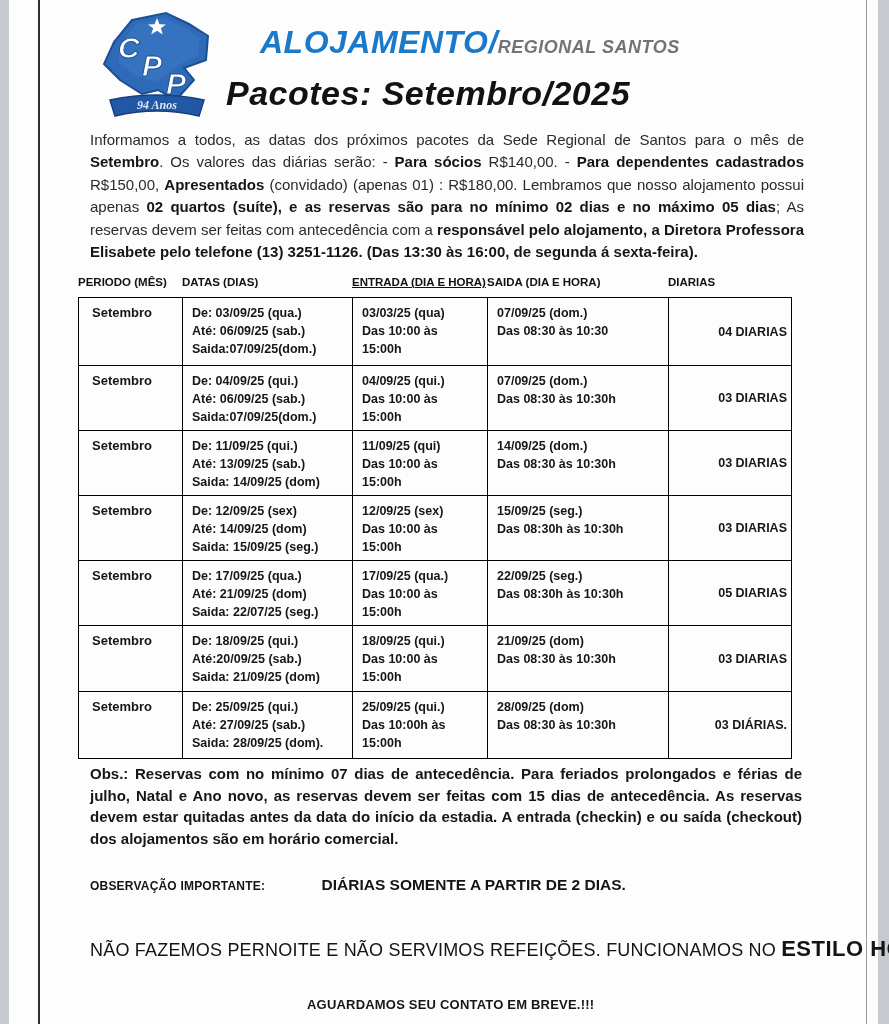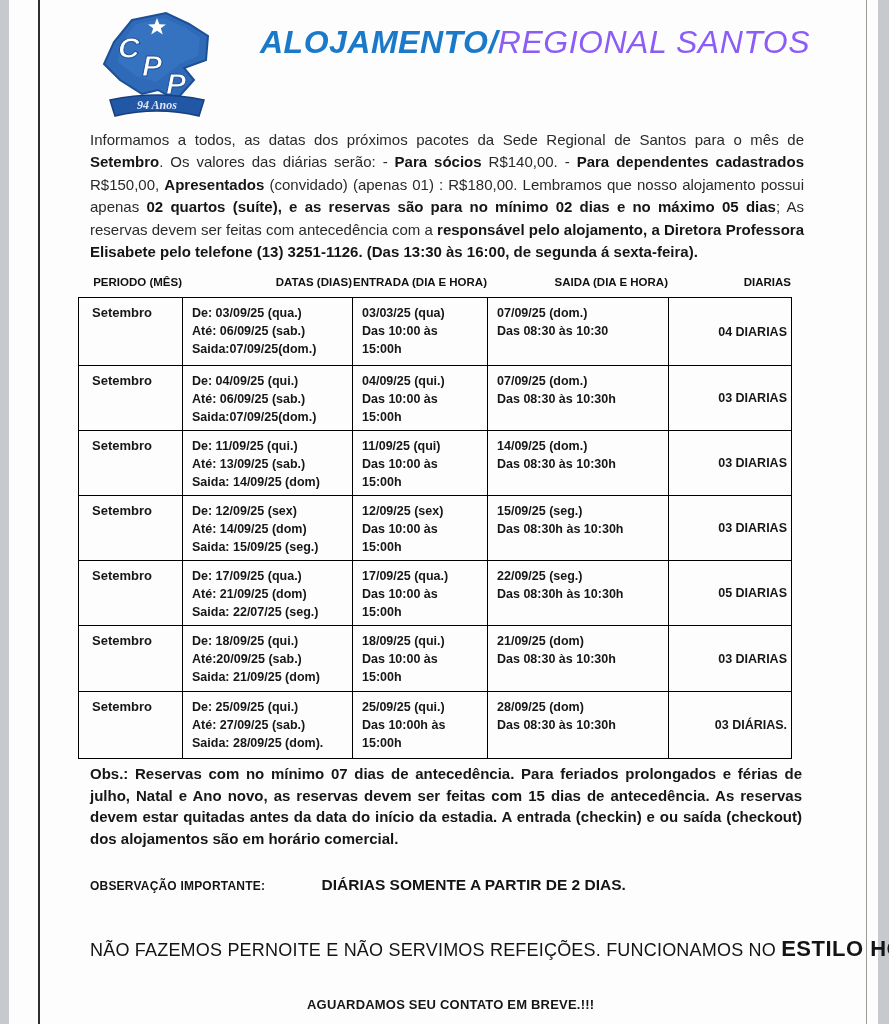--- a/index.html
+++ b/index.html
@@ -16,34 +16,34 @@
   
   .edge-strip-left  { position:absolute; left:0; top:0; width:9px; height:1024px; background:#c6c9cd; }
   .edge-strip-right { position:absolute; right:0; top:0; width:11px; height:1024px; background:#c6c9cd; }
   .page-line-left  { position:absolute; left:38px; top:0; width:2px; height:1024px; background:#2f2f2f; }
   .page-line-right { position:absolute; left:866px; top:0; width:1px; height:1024px; background:#9a9a9a; }
 
   
   .logo { position:absolute; left:96px; top:10px; width:122px; height:112px; }
   .header-titles { position:absolute; left:260px; top:24px; white-space:nowrap; }
   .title-blue  { font-size:32px; font-weight:bold; font-style:italic; color:#1a7ac9; letter-spacing:0.5px; }
-  .title-black { font-size:32px; font-weight:normal; font-style:italic; color:#8b5cf6; letter-spacing:0.5px; }
+  .title-black { font-size:18px; font-weight:bold; font-style:italic; color:#737373; letter-spacing:0.5px; }
   .subtitle { position:absolute; left:226px; top:74px; font-size:34px; font-weight:bold; font-style:italic; color:#121212; letter-spacing:0.5px; }
 
   
   .intro {
     position:absolute; left:90px; top:129px; width:714px;
     font-size:15px; line-height:22.4px; text-align:justify; color:#2a2a2a;
   }
   .bd { font-weight:bold; color:#151515; }
 
   
   .col-headers { position:absolute; left:78px; top:276px; width:713px; display:flex; }
-  .col-headers span { font-size:11.5px; font-weight:bold; text-align:right; color:#111; }
-  .cw1{width:104px;} .cw2{width:170px;} .cw3{width:135px;} .cw4{width:181px;} .cw5{width:123px;}
+  .col-headers span { font-size:11.5px; font-weight:bold; text-align:left; color:#111; }
+  .cw1{width:104px;} .cw2{width:170px;} .cw3{width:135px;text-decoration:underline;} .cw4{width:181px;} .cw5{width:123px;}
 
   
   table.pkg { position:absolute; left:78px; top:297px; width:713px; border-collapse:collapse; table-layout:fixed; }
   table.pkg td { border:1.6px solid #000; vertical-align:top; padding:6px 8px 4px 9px; font-size:12.5px; font-weight:bold; line-height:18px; color:#161616; }
   table.pkg td.c-periodo { padding-left:13px; font-size:13px; }
   table.pkg td.c-diarias { text-align:right; vertical-align:middle; padding:0 4px; }
   table.pkg tr:nth-child(1){height:68px;}
   table.pkg tr:nth-child(2){height:60px;}
   table.pkg tr:nth-child(3){height:58px;}
   table.pkg tr:nth-child(4){height:56px;}
@@ -94,20 +94,21 @@
       <text x="70" y="84" font-family="Liberation Sans, sans-serif" font-size="30" font-weight="bold" font-style="italic" fill="#ffffff" stroke="#1d4f94" stroke-width="1">P</text>
 
       <path d="M14,90 Q61,80 108,90 L103,106 Q61,96 19,106 Z" fill="#2257a6" stroke="#173f80" stroke-width="1.5"></path>
       <text x="61" y="99" text-anchor="middle" font-family="Liberation Serif, serif" font-size="12" font-weight="bold" font-style="italic" fill="#dce6f5">94 Anos</text>
     </svg>
   </div>
 
   <div class="header-titles">
     <span class="title-blue">ALOJAMENTO/</span><span class="title-black">REGIONAL SANTOS</span>
   </div>
+  <div class="subtitle">Pacotes: Setembro/2025</div>
 
   <p class="intro"><span>Informamos a todos, as datas dos próximos pacotes da Sede Regional de Santos para o mês de </span><span class="bd">Setembro</span><span>. Os valores das diárias serão: - </span><span class="bd">Para sócios</span><span> R$140,00. - </span><span class="bd">Para dependentes cadastrados</span><span> R$150,00, </span><span class="bd">Apresentados</span><span> (convidado) (apenas 01) : R$180,00.  Lembramos que nosso alojamento possui apenas </span><span class="bd">02 quartos (suíte), e as reservas são para no mínimo 02 dias e no máximo 05 dias</span><span>; As reservas devem ser feitas com antecedência com a </span><span class="bd">responsável pelo alojamento, a Diretora Professora Elisabete pelo telefone (13) 3251-1126. (Das 13:30 às 16:00, de segunda á sexta-feira).</span></p>
 
   <div class="col-headers">
     <span class="cw1">PERIODO (MÊS)</span>
     <span class="cw2">DATAS (DIAS)</span>
     <span class="cw3">ENTRADA (DIA E HORA)</span>
     <span class="cw4">SAIDA (DIA E HORA)</span>
     <span class="cw5">DIARIAS</span>
   </div>

